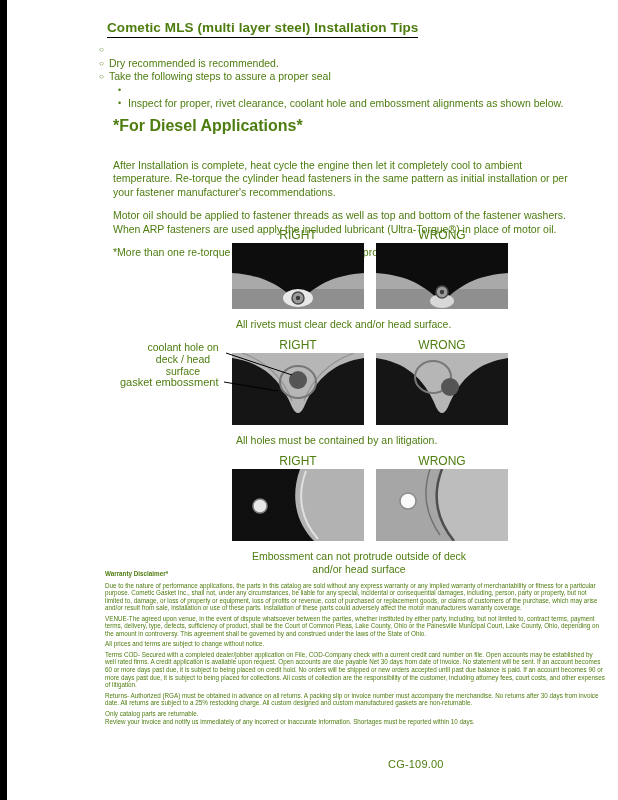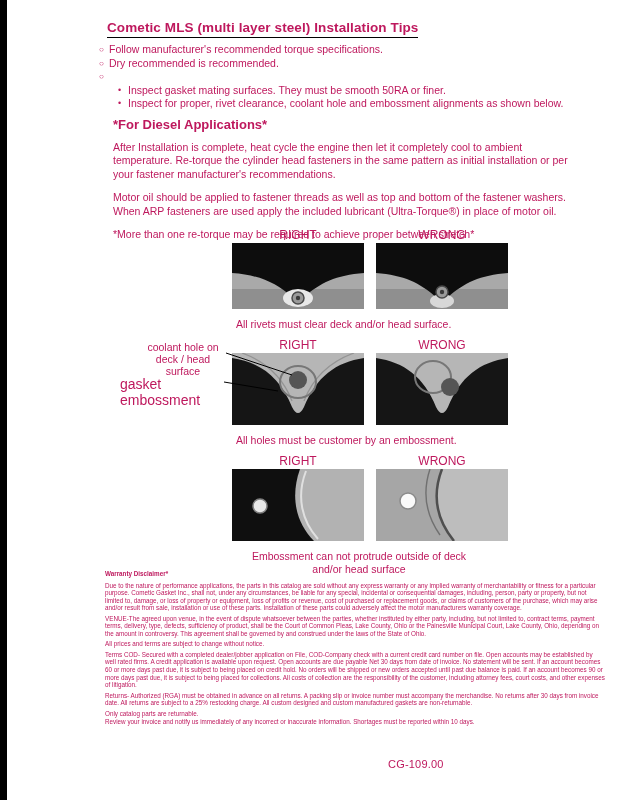--- a/index.html
+++ b/index.html
@@ -1,83 +1,82 @@
 <!DOCTYPE html>
 <html><head>
 <meta charset="utf-8">
 <style>
   * { margin:0; padding:0; box-sizing:border-box; }
   html,body { background:#ffffff; }
   .page {
     position:relative; width:618px; height:800px; background:#fff;
-    font-family:"Liberation Sans", sans-serif; color:#be185d; overflow:hidden;
+    font-family:"Liberation Sans", sans-serif; color:#4d7c0f; overflow:hidden;
   }
   .left-bar { position:absolute; left:0; top:0; width:7px; height:800px; background:#000; }
 
   .title {
     position:absolute; left:107px; top:20px;
     font-size:13.5px; font-weight:bold; letter-spacing:.1px;
     border-bottom:1.5px solid #000; padding-bottom:2px; display:inline-block;
   }
 
   .tips { position:absolute; left:99px; top:44px; font-size:10.5px; width:480px; }
   .tip { display:flex; align-items:flex-start; margin-bottom:2.5px; line-height:11px; }
   .tip .marker { width:10px; flex:0 0 10px; font-size:8px; line-height:11px; }
   .tip.sub { padding-left:19px; }
   .tip.sub .marker { font-size:9px; }
 
   .diesel { position:absolute; left:113px; top:117px; width:468px; font-size:10.5px; }
-  .diesel h2 { font-size:13px; font-weight:bold; margin-bottom:9px; }
+  .diesel h2 { font-size:16px; font-weight:bold; margin-bottom:24px; }
   .diesel p { line-height:1.28; margin-bottom:10px; }
 
   .figures { position:absolute; left:232px; top:228px; width:276px; }
   .fig-headers { display:flex; gap:12px; font-size:12px; }
   .fig-headers div { width:132px; text-align:center; }
   .fig-images { display:flex; gap:12px; margin-top:1px; }
   .fig-caption { font-size:10.5px; margin-top:9px; margin-bottom:8px; padding-left:4px; }
   .fig-caption.wide { width:250px; line-height:1.2;text-align:center; }
   svg { display:block; }
 
   .label-coolant {
     position:absolute; left:140px; top:341px; width:86px;
     font-size:10.5px; line-height:1.15; text-align:center;
   }
-  .label-embossment { position:absolute; left:120px; top:376px; width:106px; font-size:14px; }
+  .label-embossment { position:absolute; left:120px; top:376px; width:106px; font-size:11px; }
   .connectors { position:absolute; left:222px; top:345px; }
 
   .warranty { position:absolute; left:105px; top:570px; width:500px; font-size:6.3px; line-height:1.2; }
   .warranty p { margin-bottom:3px; }
   .warranty .w-head { font-weight:bold; margin-bottom:4px; }
   .warranty .tight { margin-bottom:0.5px; }
 
   .footer { position:absolute; left:388px; top:758px; font-size:11px; letter-spacing:.2px; }
 </style>
 </head>
 <body>
 
 <div class="page">
   <div class="left-bar"></div>
 
   <h1 class="title">Cometic MLS (multi layer steel) Installation Tips</h1>
 
   <div class="tips">
     <div class="tip">
       <span class="marker">○</span>
-      <span>Follow manufacturer's recommended torque specifications.</span>
     </div>
     <div class="tip">
       <span class="marker">○</span>
       <span>Dry recommended is recommended.</span>
     </div>
     <div class="tip">
       <span class="marker">○</span>
+      <span>Take the following steps to assure a proper seal</span>
     </div>
     <div class="tip sub">
       <span class="marker">•</span>
-      <span>Inspect gasket mating surfaces.  They must be smooth 50RA or finer.</span>
     </div>
     <div class="tip sub">
       <span class="marker">•</span>
       <span>Inspect for proper, rivet clearance, coolant hole and embossment alignments as shown below.</span>
     </div>
   </div>
 
   <div class="diesel">
     <h2>*For Diesel Applications*</h2>
     <p>After Installation is complete, heat cycle the engine then let it completely cool to ambient temperature. Re-torque the cylinder head fasteners in the same pattern as initial installation or per your fastener manufacturer's recommendations.</p>
@@ -124,21 +123,21 @@
         <ellipse cx="66" cy="29" rx="18" ry="16" fill="none" stroke="#777777" stroke-width="2"></ellipse>
         <circle cx="66" cy="27" r="9" fill="#555555"></circle>
       </svg>
       <svg width="132" height="72" viewBox="0 0 132 72">
         <rect width="132" height="72" fill="#151515"></rect>
         <path d="M0,0 H132 V5 C104,9 84,24 72,54 Q66,66 60,54 C48,24 28,9 0,5 Z" fill="#b6b6b6"></path>
         <ellipse cx="57" cy="24" rx="18" ry="16" fill="none" stroke="#777777" stroke-width="2"></ellipse>
         <circle cx="74" cy="34" r="9" fill="#555555"></circle>
       </svg>
     </div>
-    <div class="fig-caption">All holes must be customer by an embossment.</div>
+    <div class="fig-caption">All holes must be contained by an litigation.</div>
 
     <div class="fig-headers">
       <div>RIGHT</div>
       <div>WRONG</div>
     </div>
     <div class="fig-images">
       <svg width="132" height="72" viewBox="0 0 132 72">
         <rect width="132" height="72" fill="#0f0f0f"></rect>
         <path d="M132,0 V72 H82 C64,54 58,28 68,0 Z" fill="#b2b2b2"></path>
         <path d="M74,2 C64,28 70,52 86,70" stroke="#e0e0e0" fill="none" stroke-width="2"></path>

